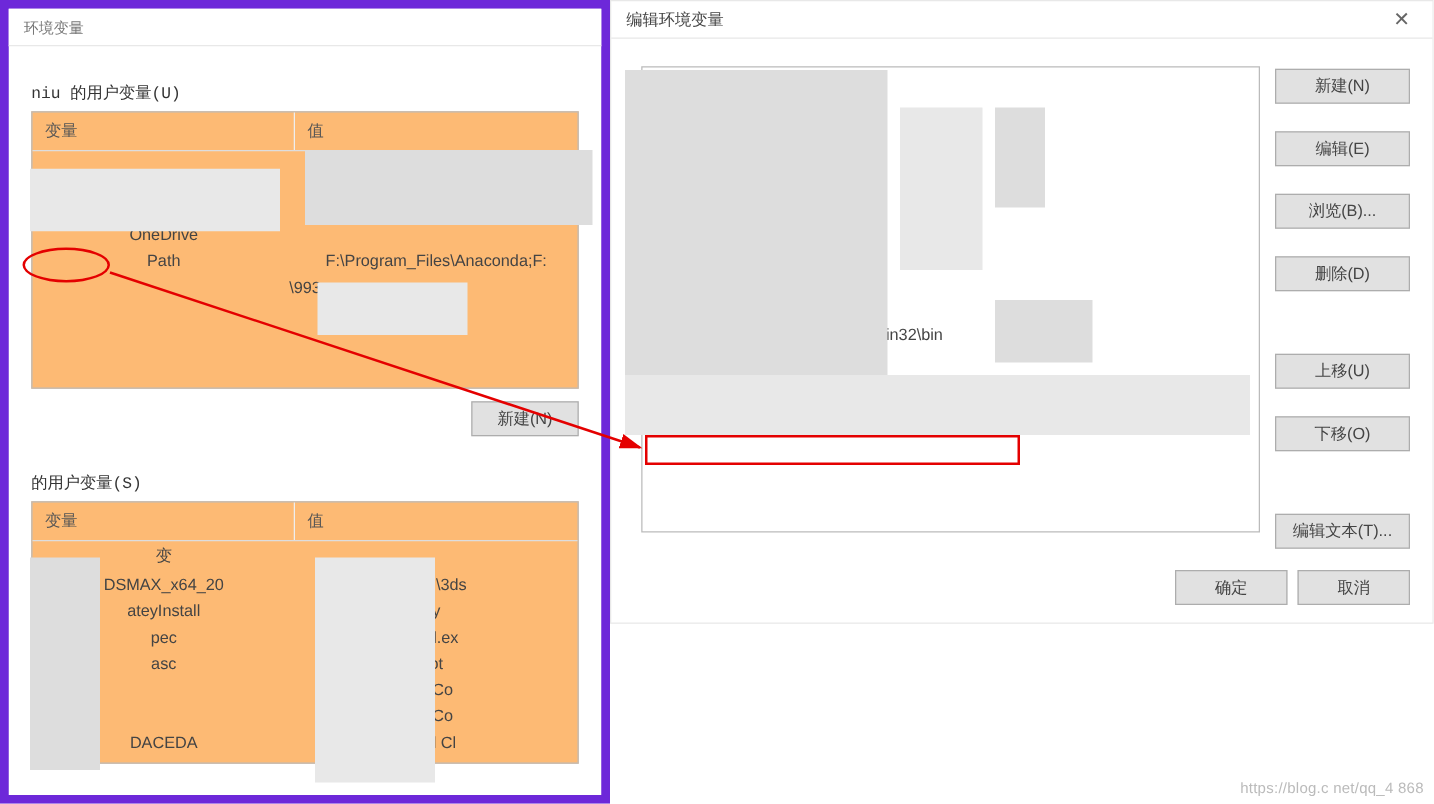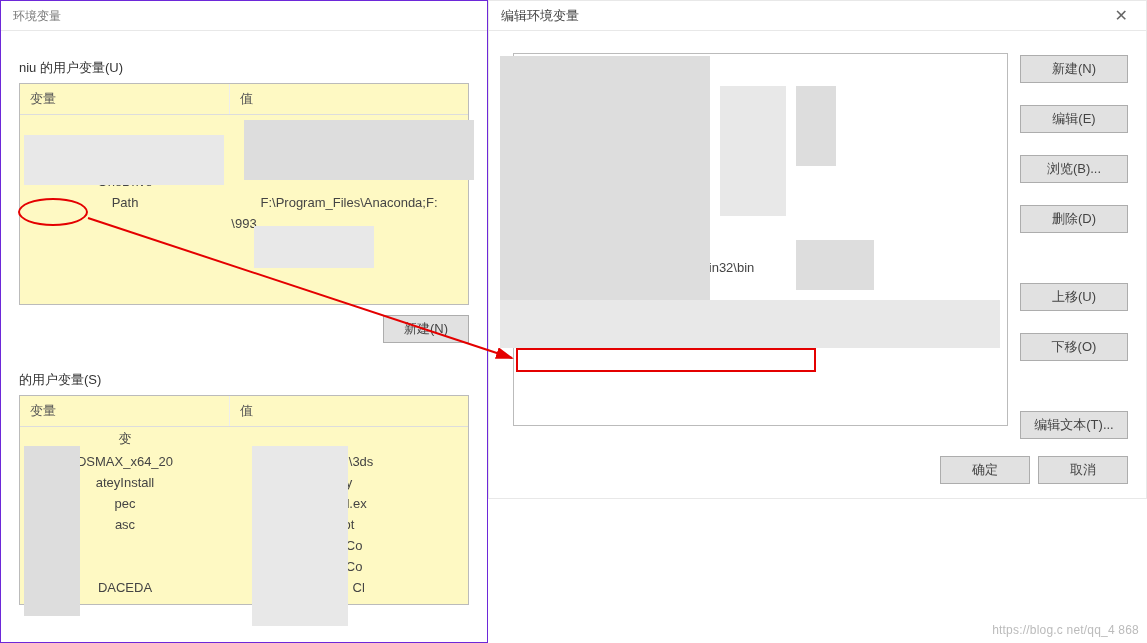--- a/index.html
+++ b/index.html
@@ -1,23 +1,23 @@
 <!DOCTYPE html>
 <html><head>
 <meta charset="utf-8">
 <style>
   * { box-sizing: border-box; margin: 0; padding: 0; font-family: "Microsoft YaHei", "Segoe UI", sans-serif; font-size: 13px; color: #444; }
   body { width: 1147px; height: 643px; background: #fff; position: relative; overflow: hidden; }
 
   
-  .env-dialog { position: absolute; left: 0; top: 0; width: 488px; height: 643px; background: #fff; border: 1px solid #6d28d9; }
+  .env-dialog { position: absolute; left: 0; top: 0; width: 488px; height: 643px; background: #fff; border: 7px solid #6d28d9; }
   .title-bar { height: 30px; line-height: 30px; padding: 0 12px; background: #fff; border-bottom: 1px solid #e8e8e8; color: #777; font-size: 12px; }
 
-  .group-label { margin: 28px 12px 6px 18px; color: #333; }
-  .listview { margin: 0 18px; border: 1px solid #bbb; background: #fef9c3; }
+  .group-label { margin: 28px 12px 6px 18px; color: #333; font-family: Liberation Mono, monospace; }
+  .listview { margin: 0 18px; border: 1px solid #bbb; background: #fdba74; }
   .lv-head { display: flex; border-bottom: 1px solid #ddd; }
   .lv-head span { padding: 6px 10px; color: #555; }
   .lv-head .col-name { width: 210px; border-right: 1px solid #eee; }
   .lv-head .col-val  { flex: 1; }
   .lv-body { min-height: 160px; text-align: center; }
   .lv-row { display: flex; }
   .lv-row span { padding: 3px 10px; white-space: nowrap; overflow: hidden; }
   .lv-row .col-name { width: 210px; }
   .lv-row .col-val  { flex: 1; }
 

